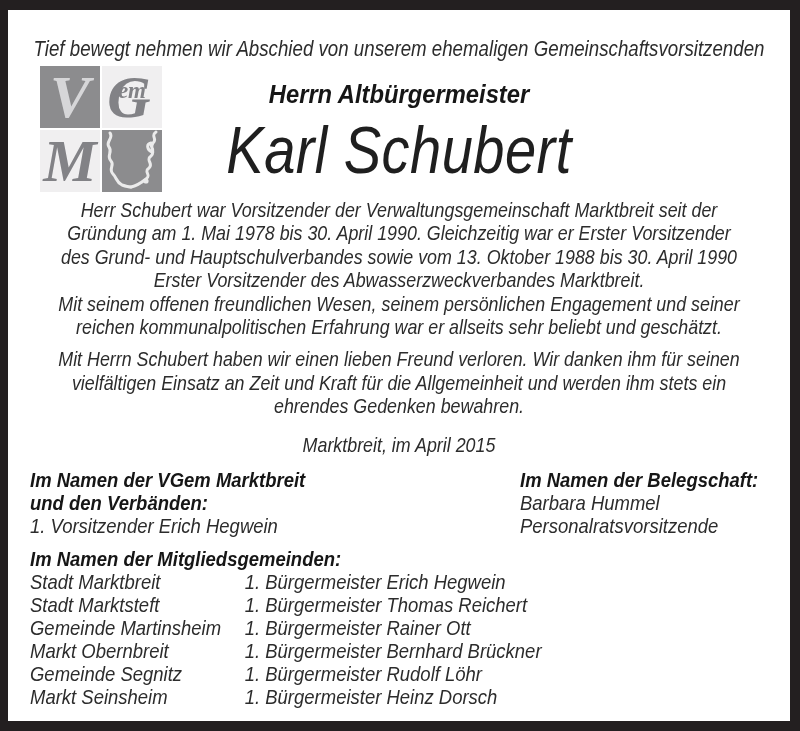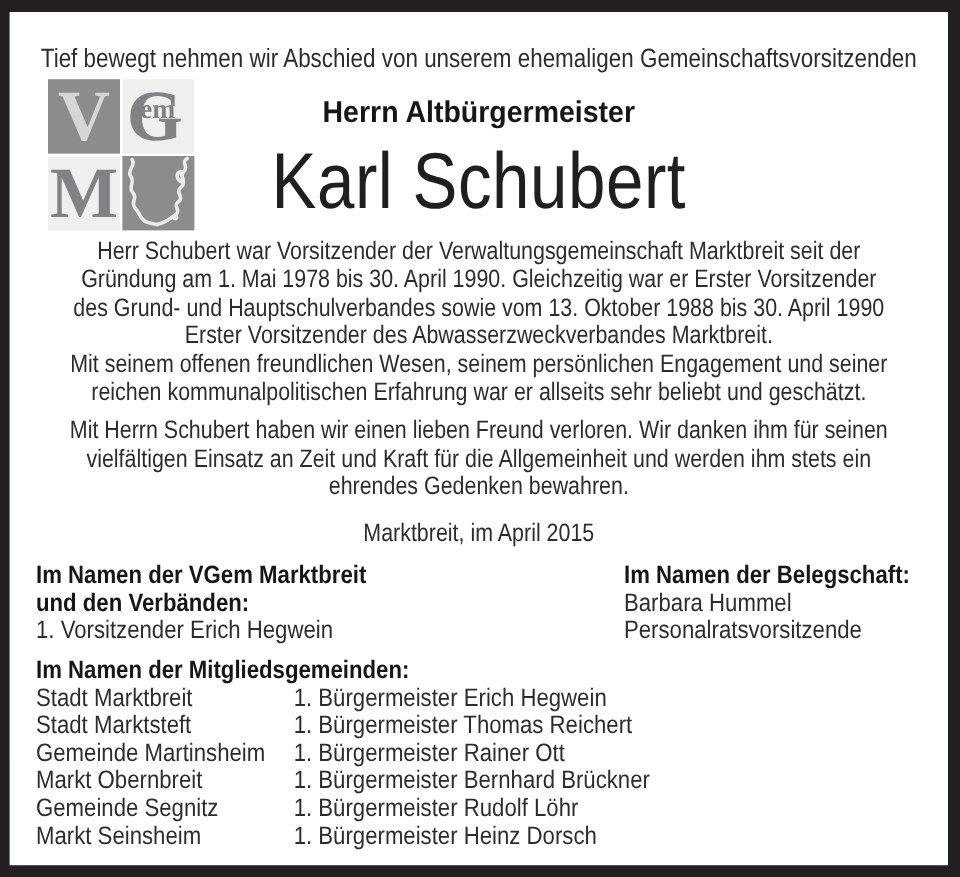--- a/index.html
+++ b/index.html
@@ -8,20 +8,21 @@
 
   .frame {
     position: relative;
     width: 800px; height: 731px;
     background: #ffffff;
     border: 10px solid var(--frame, #231f20);
     border-left-width: 8px;
     overflow: hidden;
     font-family: "Liberation Sans", sans-serif;
     color: var(--text, #2c2c2c);
+    font-style: italic;
   }
 
   
   .center-block {
     position: absolute;
     width: 900px; left: -59px;
     text-align: center;
     transform: scaleX(0.85);
     transform-origin: 50% 0;
   }

